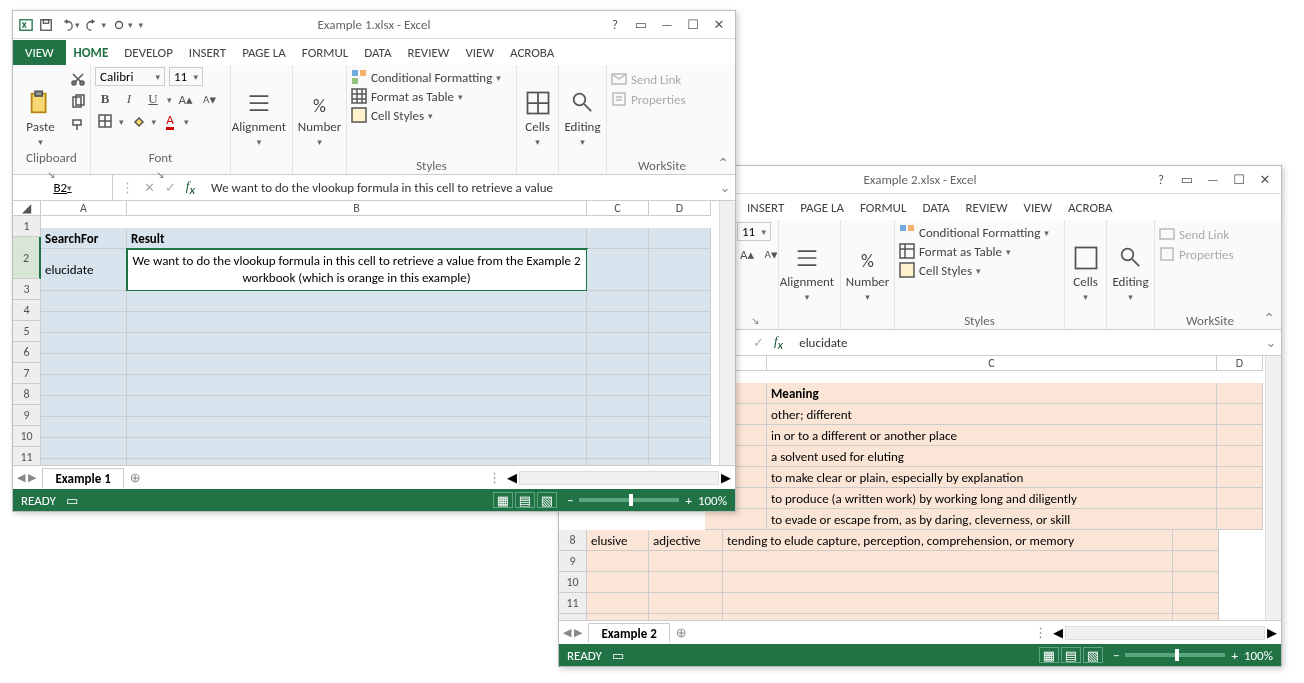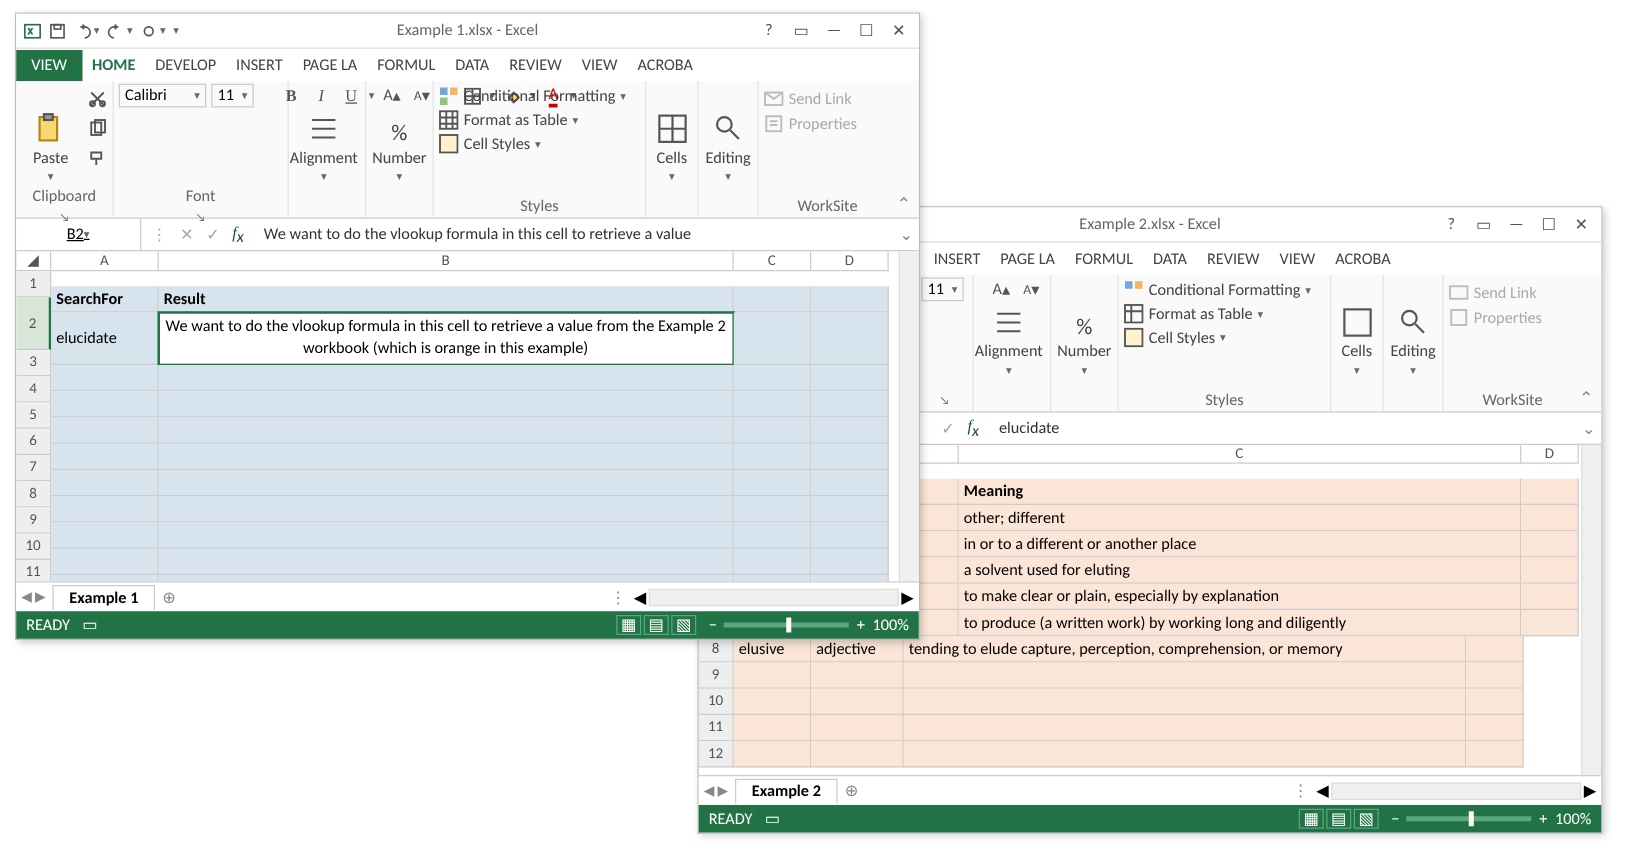--- a/index.html
+++ b/index.html
@@ -19,21 +19,21 @@
 .file-tab{background:#217346;color:#fff;padding:5px 12px;font-size:13px;}
 .tab{padding:5px 8px;color:#444;font-size:13px;}
 .tab.active{color:#217346;font-weight:bold;}
 .ribbon{height:110px;background:#fafafa;border-bottom:1px solid #ccc;display:flex;position:relative;}
 .rgroup{display:flex;flex-direction:column;border-right:1px solid #e4e4e4;padding:2px 4px 0 4px;}
 .rgroup-body{flex:1;display:flex;align-items:flex-start;gap:6px;}
 .rgroup-label{height:18px;font-size:11px;color:#666;text-align:center;display:flex;justify-content:center;align-items:center;gap:4px;flex-direction:column;}
 .rgroup-label .dl{font-size:9px;}
 .big-btn{display:flex;flex-direction:column;align-items:center;justify-content:flex-end;width:48px;height:80px;color:#444;font-size:12px;gap:2px;}
 .big-btn svg{width:28px;height:28px;}
-.font-ctrls{display:flex;flex-direction:row;gap:20px;}
+.font-ctrls{display:flex;flex-direction:column;gap:4px;}
 .font-row{display:flex;gap:4px;align-items:center;}
 .font-name{border:1px solid #ccc;padding:1px 4px;width:70px;font-size:12px;display:flex;justify-content:space-between;align-items:center;}
 .font-size{border:1px solid #ccc;padding:1px 4px;width:34px;font-size:12px;display:flex;justify-content:space-between;align-items:center;}
 .fbtn{width:20px;height:18px;display:flex;align-items:center;justify-content:center;color:#555;}
 .styles-list{display:flex;flex-direction:column;gap:3px;font-size:12px;color:#444;}
 .styles-list div{display:flex;align-items:center;gap:4px;}
 .link-list{display:flex;flex-direction:column;gap:4px;font-size:12px;color:#aaa;}
 .link-list div{display:flex;align-items:center;gap:4px;text-align:center;}
 .collapse-rb{position:absolute;right:6px;bottom:2px;color:#888;font-size:14px;}
 .namebar{height:26px;display:flex;align-items:center;border-bottom:1px solid #ccc;background:#fff;}
@@ -639,20 +639,25 @@
         <div class="row" style="padding-left:146px">
             <div class="cell" style="width:62px"></div>
             <div class="cell col-c">to make clear or plain, especially by explanation</div>
             <div class="cell" style="width:46px"></div>
           </div>
         <div class="row" style="padding-left:146px">
             <div class="cell" style="width:62px"></div>
             <div class="cell col-c">to produce (a written work) by working long and diligently</div>
             <div class="cell" style="width:46px"></div>
           </div>
+        <div class="row" style="padding-left:146px">
+            <div class="cell" style="width:62px"></div>
+            <div class="cell col-c">to evade or escape from, as by daring, cleverness, or skill</div>
+            <div class="cell" style="width:46px"></div>
+          </div>
         <div class="row">
           <div class="rh" style="width:28px">8</div>
           <div class="cell col-a">elusive</div>
           <div class="cell col-b">adjective</div>
           <div class="cell col-c">tending to elude capture, perception, comprehension, or memory</div>
           <div class="cell" style="width:46px"></div>
         </div>
         <div class="row">
             <div class="rh" style="width:28px">9</div>
             <div class="cell col-a"></div>

